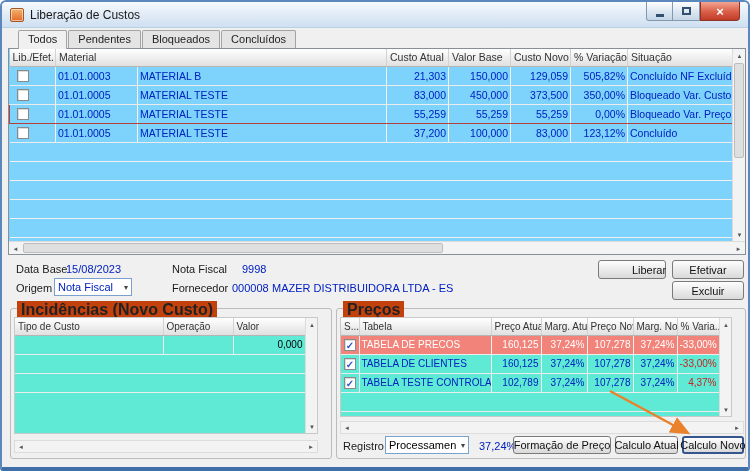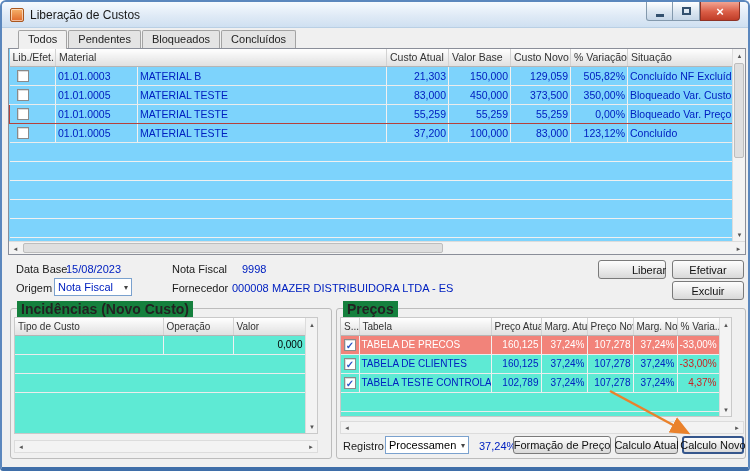--- a/index.html
+++ b/index.html
@@ -75,22 +75,22 @@
          display:flex; align-items:center; justify-content:center; cursor:default; white-space:nowrap; }
   .btn.default { border:2px solid #35568c; }
   .combo { position:absolute; border:1px solid #7aa1ce; background:#fff; font-size:11px;
            display:flex; align-items:center; justify-content:space-between; padding:0 3px; }
   .combo .arr { font-size:8px; color:#444; margin-left:4px; }
   .combo.blue-text .ctext { color:#0020c0; }
   .ctext { overflow:hidden; white-space:nowrap; }
 
   
   .groupbox { position:absolute; border:1px solid #bcbcbc; border-radius:3px; }
-  .gb-caption { position:absolute; top:-8px; left:6px; background:#15803d; padding:0 4px;
-                font-size:14px; font-weight:bold; color:#222; white-space:nowrap; }
+  .gb-caption { position:absolute; top:-8px; left:6px; background:#c2410c; padding:0 4px;
+                font-size:16px; font-weight:bold; color:#222; white-space:nowrap; }
   .sub-grid { position:absolute; background:#5eead4; border:1px solid #c9c9c9; overflow:hidden; }
   table.sgrid { border-collapse:collapse; table-layout:fixed; font-size:10px; }
   table.sgrid th { height:17px; font-weight:normal; text-align:left; color:#333; padding:0 3px;
                    background:linear-gradient(#ffffff,#e9e9e9 70%, #e0e0e0);
                    border-right:1px solid #d2d2d2; border-bottom:1px solid #b5b5b5;
                    overflow:hidden; white-space:nowrap; }
   table.sgrid td { height:19px; padding:0 2px; overflow:hidden; white-space:nowrap;
                    border-right:1px solid #f1f1f1; border-bottom:1px solid #ececec; }
   tr.selected td { background:#f2837a; }
   tr.selected td, tr.selected td span.t { color:#fff !important; }

